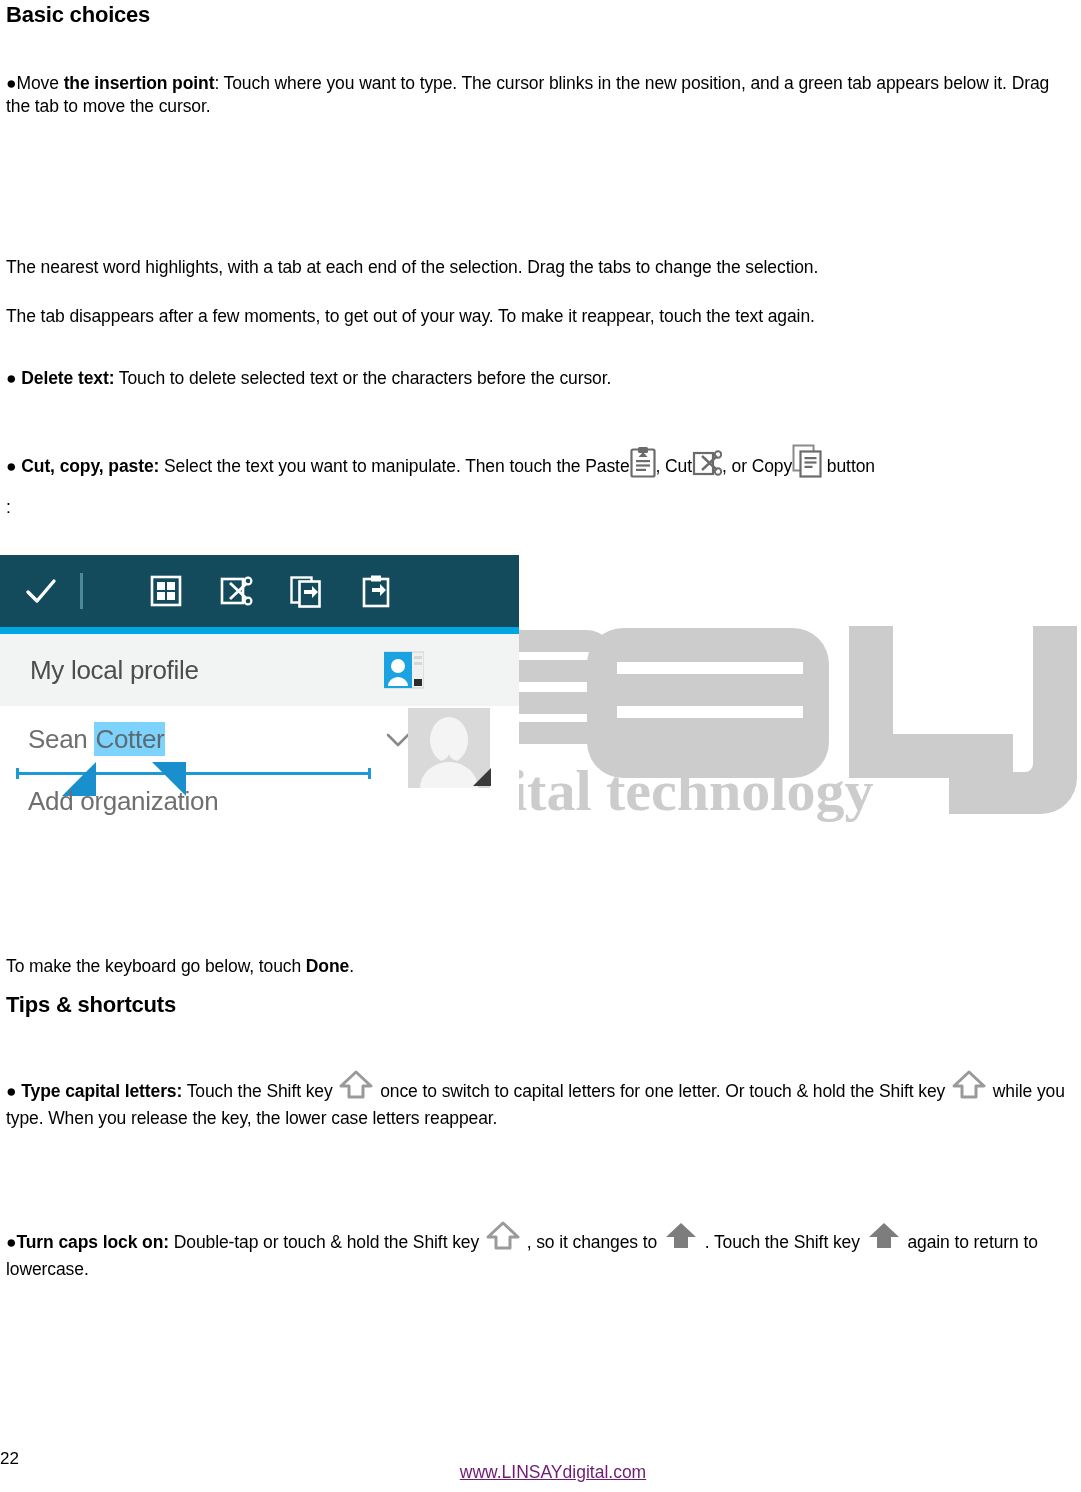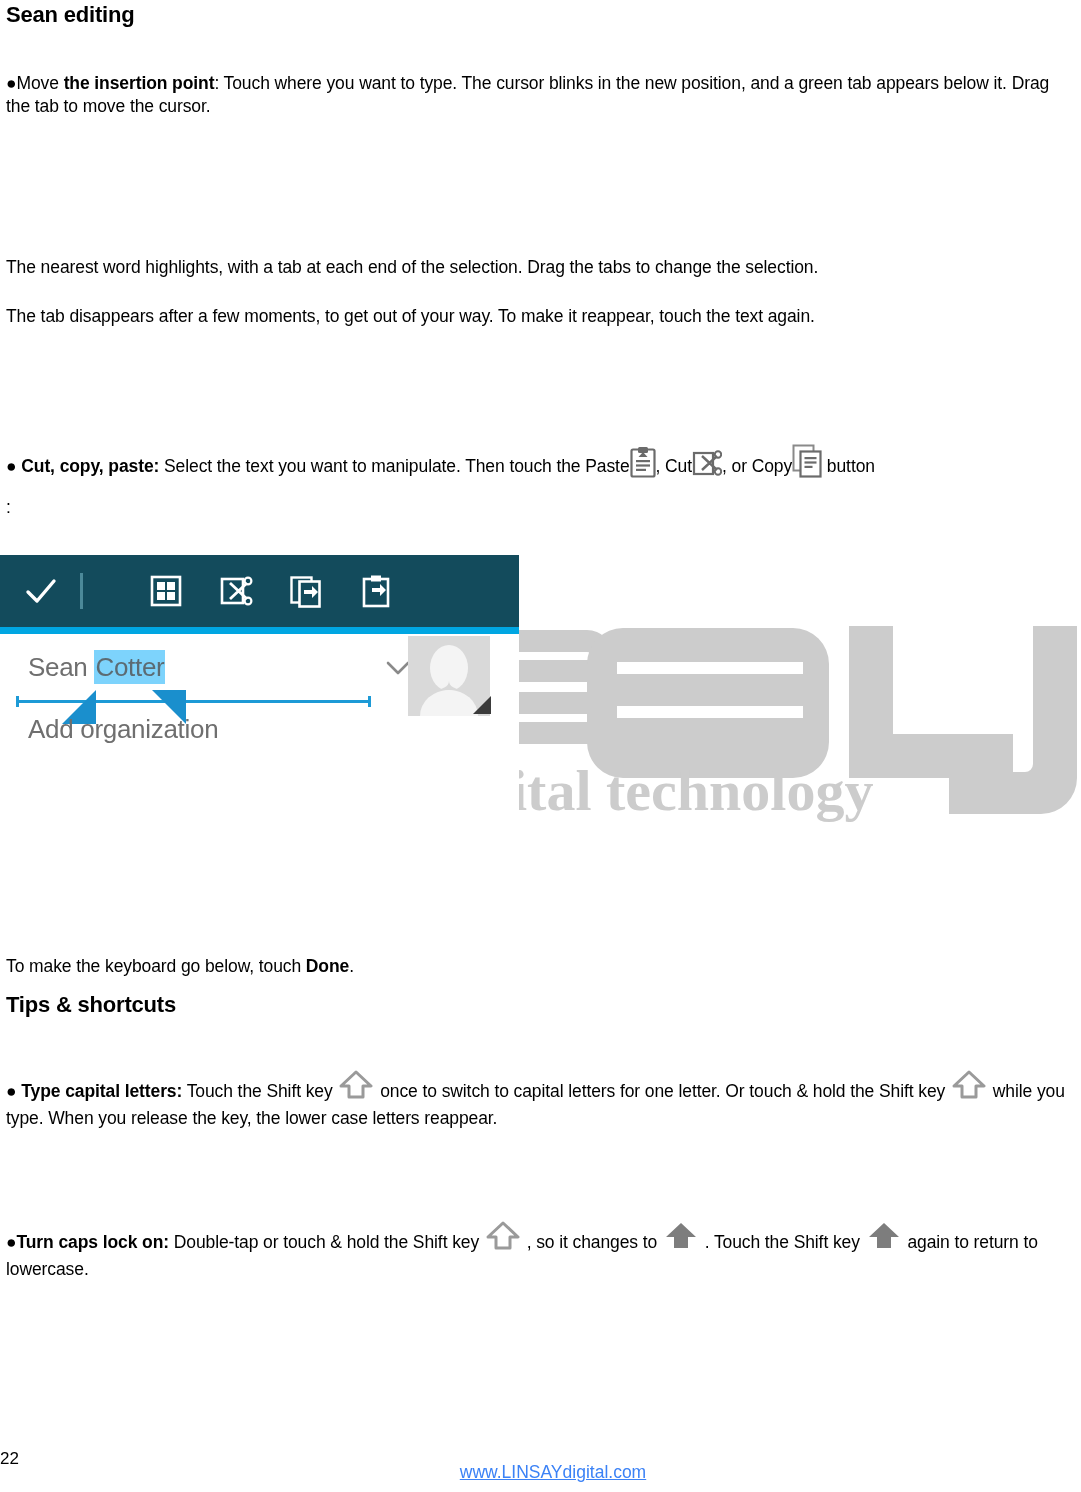--- a/index.html
+++ b/index.html
@@ -233,21 +233,21 @@
     font-size: 17px;
     z-index: 2;
     margin-top: 34px;
   }
   .footer-link {
     position: absolute;
     left: 0; right: 0;
     top: 1462px;
     text-align: center;
     font-size: 17.5px;
-    color: #3b82f6;
+    color: #701a75;
     text-decoration: underline;
     z-index: 2;
     padding-left: 25px;
   }
 </style>
 </head>
 <body>
 
 <div class="page">
 
@@ -265,38 +265,44 @@
 
         <path d="M344 26 h44 v108 h120 v44 h-164 z"></path>
 
         <path d="M528 26 h44 v152 a36 36 0 0 1 -36 36 h-92 v-42 h76 a8 8 0 0 0 8 -8 z"></path>
       </g>
       <text x="6" y="210" font-family="Liberation Serif, serif" font-size="58" font-weight="bold" fill="#cccccc">ital technology</text>
     </svg>
   </div>
 
   <div class="t" style="top:2px;">
-    <h1 class="section-head">Sean editing</h1>
+    <h1 class="section-head">Basic choices</h1>
   </div>
 
   <div class="t" style="top:72px; width:1069px;">
     <p class="body-line">
       <span class="bullet">●</span><span>Move </span><span class="b">the insertion point</span><span>: Touch where you want to type. The cursor blinks in the new position, and a green tab appears below it. Drag the tab to move the cursor.</span>
     </p>
   </div>
 
 
   <div class="t" style="top:256px; width:1069px;">
     <p class="body-line">The nearest word highlights, with a tab at each end of the selection. Drag the tabs to change the selection.</p>
   </div>
 
   <div class="t" style="top:305px; width:1069px;">
     <p class="body-line">The tab disappears after a few moments, to get out of your way. To make it reappear, touch the text again.</p>
   </div>
 
+  <div class="t" style="top:367px; width:1069px;">
+    <p class="body-line">
+      <span class="bullet">●</span>
+      <span class="b">Delete text:</span><span> Touch to delete selected text or the characters before the cursor.</span>
+    </p>
+  </div>
 
   <div class="t" style="top:450px; width:1075px;">
     <p class="body-line">
       <span class="bullet">●</span>
       <span class="b">Cut, copy, paste:</span><span> Select the text you want to manipulate. Then touch the Paste</span><span class="icon-inline ic-paste">
         <svg viewBox="0 0 26 32" width="26" height="32">
           <rect x="1.5" y="3.5" width="23" height="27" rx="1.5" fill="#fff" stroke="#6b6b6b" stroke-width="2.2"></rect>
           <rect x="8" y="1" width="10" height="6" rx="1.5" fill="#6b6b6b"></rect>
           <path d="M13 6 l4.5 5 h-9 z" fill="#6b6b6b"></path>
           <rect x="6" y="14" width="14" height="2.2" fill="#6b6b6b"></rect>
@@ -365,20 +371,34 @@
             <rect x="5" y="5" width="24" height="27" fill="none" stroke="#fff" stroke-width="2.6"></rect>
             <rect x="12" y="1.5" width="10" height="6" fill="#fff"></rect>
             <path d="M13 14 h8 v-4 l6 6 -6 6 v-4 h-8 z" fill="#fff"></path>
           </svg>
         </span>
       </span>
     </div>
 
     <div class="shot-accent"></div>
 
+    <div class="shot-row-profile">
+      <span class="lbl">My local profile</span>
+      <span class="contact-card-icon">
+        <svg viewBox="0 0 40 40" width="40" height="40">
+          <rect x="0" y="2" width="40" height="36" fill="#f0f0f0" stroke="#cfcfcf" stroke-width="1"></rect>
+          <rect x="0" y="2" width="28" height="36" fill="#1aa3e0"></rect>
+          <circle cx="14" cy="16" r="7" fill="#ffffff"></circle>
+          <path d="M4 36 a10 9 0 0 1 20 0 z" fill="#ffffff"></path>
+          <rect x="30" y="6" width="8" height="3" fill="#d6d6d6"></rect>
+          <rect x="30" y="12" width="8" height="3" fill="#d6d6d6"></rect>
+          <rect x="30" y="29" width="8" height="7" fill="#2b2b2b"></rect>
+        </svg>
+      </span>
+    </div>
 
     <div class="shot-body">
       <div class="sel-name"><span>Sean </span><span class="sel-hl">Cotter</span></div>
 
       <div class="sel-underline"></div>
       <div class="sel-handle sel-handle-left"></div>
       <div class="sel-handle sel-handle-right"></div>
 
       <div class="add-org">Add organization</div>
 

